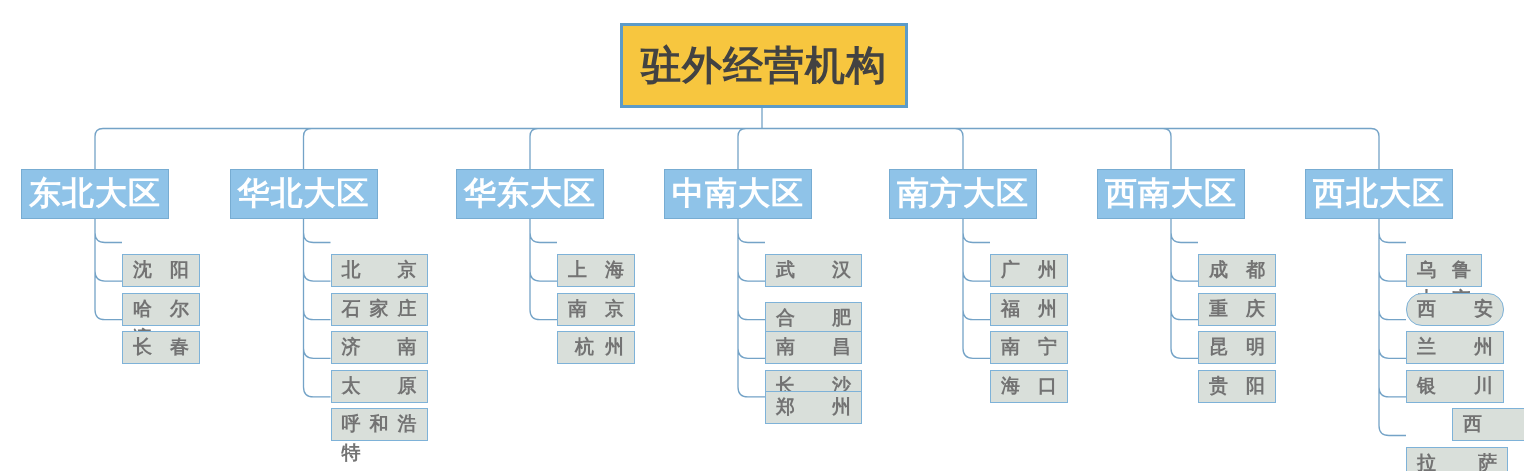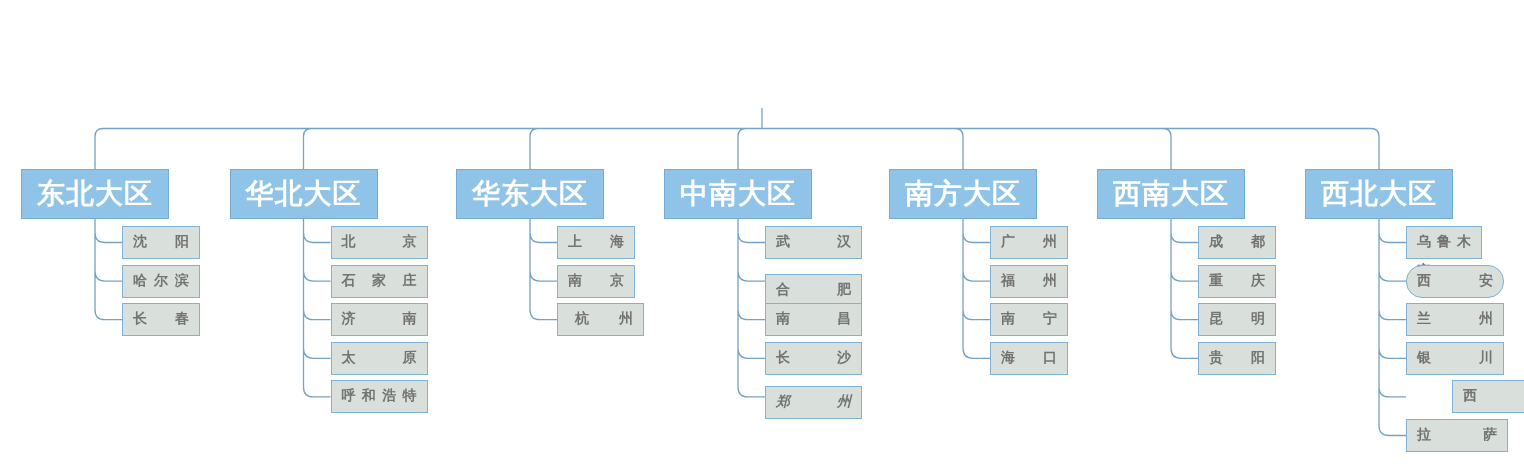--- a/index.html
+++ b/index.html
@@ -18,61 +18,62 @@
   .root-box{
     left:620px; top:23px; width:288px; height:85px;
     background:var(--root-fill); border:3px solid var(--root-border);
     color:var(--root-text); font-size:40px; font-weight:bold;
     display:flex; align-items:center; justify-content:center;
     letter-spacing:1px; white-space:nowrap;
   }
   .region-box{
     top:169px; width:148px; height:50px;
     background:var(--region-fill); border:1px solid var(--region-border);
-    color:var(--region-text); font-size:28px; font-weight:bold;
+    color:var(--region-text); font-size:32px; font-weight:bold;
     display:flex; align-items:center; justify-content:center;
     letter-spacing:1px; white-space:nowrap;
   }
   .city-box{
     height:33px;
     background:var(--city-fill); border:1.5px solid var(--city-border);
-    color:var(--city-text); font-size:14px; font-weight:bold;
+    color:var(--city-text); font-size:19px; font-weight:bold;
     line-height:29px; padding:0 10px;
-    text-align:justify; text-align-last:justify;
+    text-align:justify; text-align-last:justify;margin-top:28px;
     -moz-text-align-last:justify;
   }
 </style>
 <title>驻外经营机构</title></head>
 <body>
 
 <div class="canvas">
   <svg id="lines" width="1524" height="471">
       <path d="M 762 108 V 128.5 M 95 169 V 136.5 Q 95 128.5 103 128.5 H 762 M 95 219 V 232.5 Q 95 242.5 105 242.5 H 122 M 95 219 V 271.1 Q 95 281.1 105 281.1 H 122 M 95 219 V 309.7 Q 95 319.7 105 319.7 H 122 M 303.5 169 V 136.5 Q 303.5 128.5 311.5 128.5 H 762 M 303.5 219 V 232.5 Q 303.5 242.5 313.5 242.5 H 330.5 M 303.5 219 V 271.1 Q 303.5 281.1 313.5 281.1 H 330.5 M 303.5 219 V 309.7 Q 303.5 319.7 313.5 319.7 H 330.5 M 303.5 219 V 348.3 Q 303.5 358.3 313.5 358.3 H 330.5 M 303.5 219 V 386.9 Q 303.5 396.9 313.5 396.9 H 330.5 M 530 169 V 136.5 Q 530 128.5 538 128.5 H 762 M 530 219 V 232.5 Q 530 242.5 540 242.5 H 557 M 530 219 V 271.1 Q 530 281.1 540 281.1 H 557 M 530 219 V 309.7 Q 530 319.7 540 319.7 H 557 M 738 169 V 136.5 Q 738 128.5 746 128.5 H 762 M 738 219 V 232.5 Q 738 242.5 748 242.5 H 765 M 738 219 V 271.1 Q 738 281.1 748 281.1 H 765 M 738 219 V 309.7 Q 738 319.7 748 319.7 H 765 M 738 219 V 348.3 Q 738 358.3 748 358.3 H 765 M 738 219 V 386.9 Q 738 396.9 748 396.9 H 765 M 963 169 V 136.5 Q 963 128.5 955 128.5 H 762 M 963 219 V 232.5 Q 963 242.5 973 242.5 H 990 M 963 219 V 271.1 Q 963 281.1 973 281.1 H 990 M 963 219 V 309.7 Q 963 319.7 973 319.7 H 990 M 963 219 V 348.3 Q 963 358.3 973 358.3 H 990 M 1171 169 V 136.5 Q 1171 128.5 1163 128.5 H 762 M 1171 219 V 232.5 Q 1171 242.5 1181 242.5 H 1198 M 1171 219 V 271.1 Q 1171 281.1 1181 281.1 H 1198 M 1171 219 V 309.7 Q 1171 319.7 1181 319.7 H 1198 M 1171 219 V 348.3 Q 1171 358.3 1181 358.3 H 1198 M 1379 169 V 136.5 Q 1379 128.5 1371 128.5 H 762 M 1379 219 V 232.5 Q 1379 242.5 1389 242.5 H 1406 M 1379 219 V 271.1 Q 1379 281.1 1389 281.1 H 1406 M 1379 219 V 309.7 Q 1379 319.7 1389 319.7 H 1406 M 1379 219 V 348.3 Q 1379 358.3 1389 358.3 H 1406 M 1379 219 V 386.9 Q 1379 396.9 1389 396.9 H 1406 M 1379 219 V 425.5 Q 1379 435.5 1389 435.5 H 1406" fill="none" stroke="#74A3C7" stroke-width="1.3"></path>
     </svg>
+  <div class="node root-box">驻外经营机构</div>
   <div id="nodes">
       <div class="node region-box" style="left: 21px;">东北大区</div>
       <div class="node city-box" style="left: 122px; top: 226px; width: 78px;">沈阳</div>
       <div class="node city-box" style="left: 122px; top: 264.6px; width: 78px;">哈尔滨</div>
       <div class="node city-box" style="left: 122px; top: 303.2px; width: 78px;">长春</div>
       <div class="node region-box" style="left: 229.5px;">华北大区</div>
       <div class="node city-box" style="left: 330.5px; top: 226px; width: 97px;">北京</div>
       <div class="node city-box" style="left: 330.5px; top: 264.6px; width: 97px;">石家庄</div>
       <div class="node city-box" style="left: 330.5px; top: 303.2px; width: 97px;">济南</div>
       <div class="node city-box" style="left: 330.5px; top: 341.8px; width: 97px;">太原</div>
       <div class="node city-box" style="left: 330.5px; top: 380.4px; width: 97px;">呼和浩特</div>
       <div class="node region-box" style="left: 456px;">华东大区</div>
       <div class="node city-box" style="left: 557px; top: 226px; width: 78px;">上海</div>
       <div class="node city-box" style="left: 557px; top: 264.6px; width: 78px;">南京</div>
-      <div class="node city-box" style="left: 557px; top: 303.2px; width: 87px; padding-left: 17px;">杭州</div>
+      <div class="node city-box" style="left: 557px; top: 303.2px; width: 78px; padding-left: 17px;">杭州</div>
       <div class="node region-box" style="left: 664px;">中南大区</div>
       <div class="node city-box" style="left: 765px; top: 226px; width: 97px;">武汉</div>
       <div class="node city-box" style="left: 765px; top: 274px; width: 97px;">合肥</div>
       <div class="node city-box" style="left: 765px; top: 303.2px; width: 97px;">南昌</div>
       <div class="node city-box" style="left: 765px; top: 341.8px; width: 97px;">长沙</div>
-      <div class="node city-box" style="left: 765px; top: 386px; width: 97px; font-style: italic;">郑州</div>
+      <div class="node city-box" style="left: 765px; top: 363px; width: 97px;">郑州</div>
       <div class="node region-box" style="left: 889px;">南方大区</div>
       <div class="node city-box" style="left: 990px; top: 226px; width: 78px;">广州</div>
       <div class="node city-box" style="left: 990px; top: 264.6px; width: 78px;">福州</div>
       <div class="node city-box" style="left: 990px; top: 303.2px; width: 78px;">南宁</div>
       <div class="node city-box" style="left: 990px; top: 341.8px; width: 78px;">海口</div>
       <div class="node region-box" style="left: 1097px;">西南大区</div>
       <div class="node city-box" style="left: 1198px; top: 226px; width: 78px;">成都</div>
       <div class="node city-box" style="left: 1198px; top: 264.6px; width: 78px;">重庆</div>
       <div class="node city-box" style="left: 1198px; top: 303.2px; width: 78px;">昆明</div>
       <div class="node city-box" style="left: 1198px; top: 341.8px; width: 78px;">贵阳</div>

